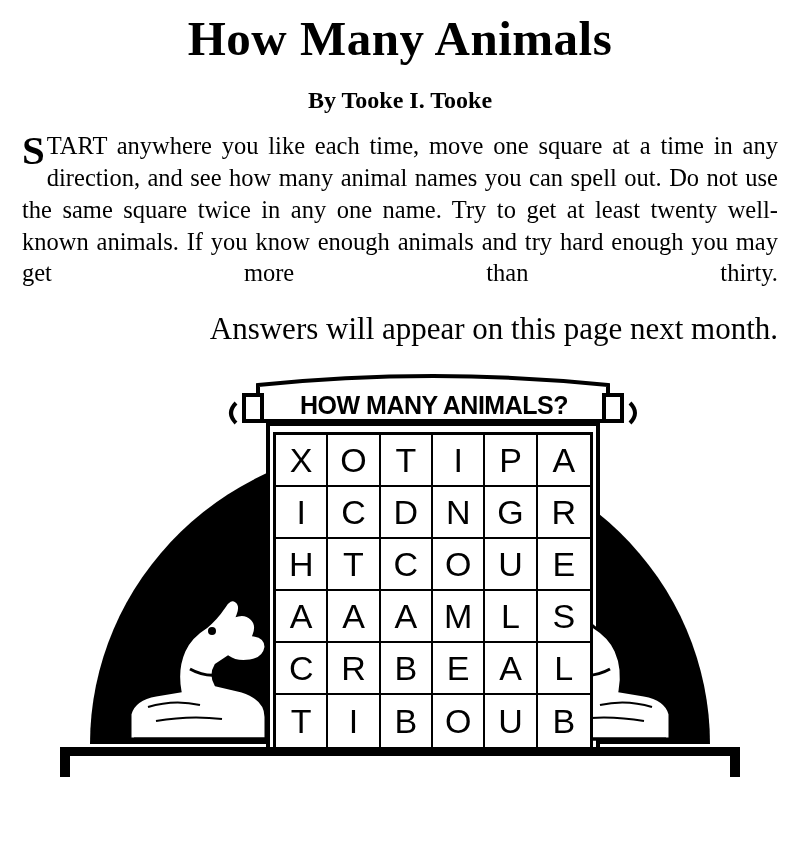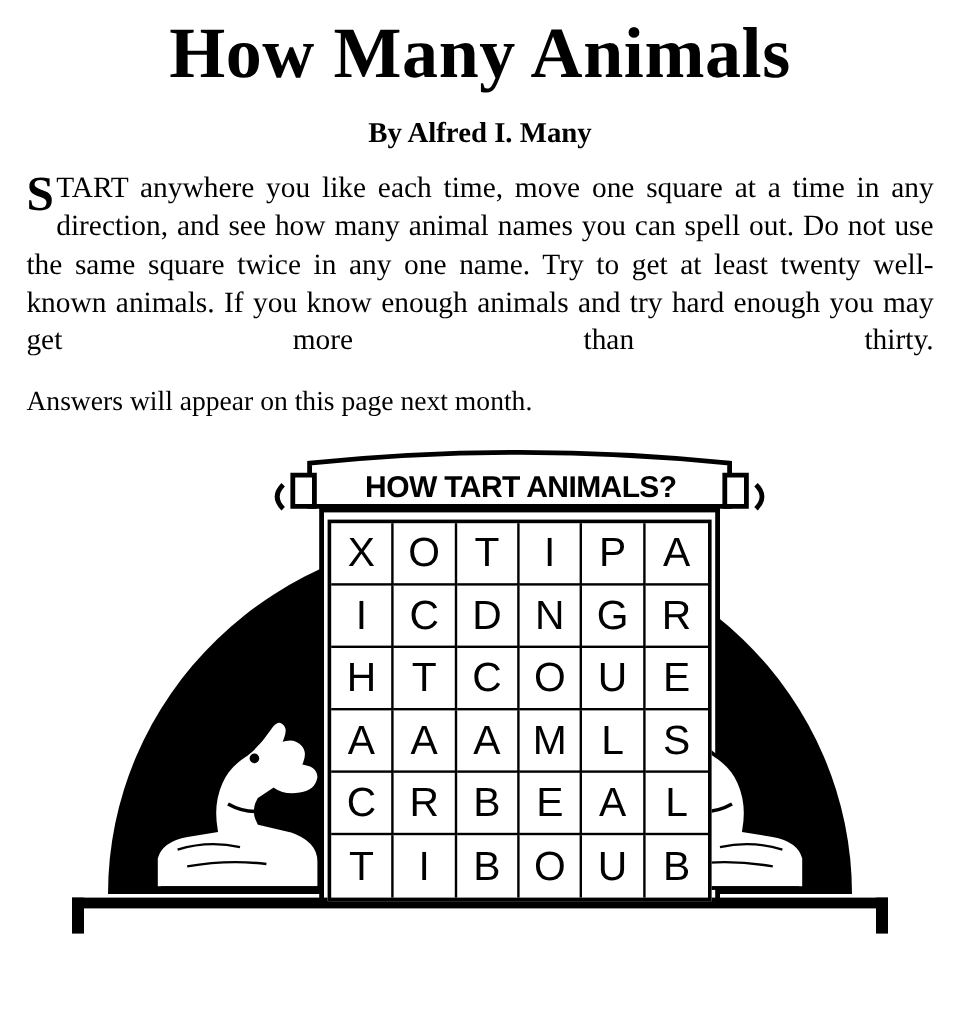--- a/index.html
+++ b/index.html
@@ -19,21 +19,21 @@
     width: 800px;
     height: 853px;
     background: #ffffff;
   }
 
   
   .title {
     text-align: center;
     font-family: "Liberation Serif", serif;
     font-weight: bold;
-    font-size: 60px;
+    font-size: 49px;
     letter-spacing: 0.5px;
     line-height: 1;
     margin: 14px 0 0 0;
   }
   .byline {
     text-align: center;
     font-family: "Liberation Serif", serif;
     font-size: 24px;
     font-weight: bold;
     margin: 24px 0 0 0;
@@ -54,22 +54,22 @@
     float: left;
     font-family: "Liberation Serif", serif;
     font-weight: bold;
     font-size: 41px;
     line-height: 0.82;
     padding: 2px 2px 0 0;
     margin-top: 2px;
   }
   .answers-note {
     margin: 22px 22px 0 22px;
-    font-size: 23px;
-    text-align: left;
+    font-size: 31px;
+    text-align: right;
   }
 
   
   .illustration {
     position: relative;
     width: 740px;
     height: 420px;
     margin: 22px auto 0 auto;
   }
   .illustration svg {
@@ -124,21 +124,21 @@
 </style>
 </head>
 <body>
 
 <div class="page">
 
   <h1 class="title">How Many Animals</h1>
 
   <div class="byline">
     <span class="by-word">By</span>
-    <span>Alfred I. Many</span>
+    <span>Tooke I. Tooke</span>
   </div>
 
   <p class="body-copy">
     <span class="dropcap">S</span><span>TART anywhere you like each time, move one square at a time in any direction, and see how many animal names you can spell out.  Do not use the same square twice in any one name.  Try to get at least twenty well-known animals.  If you know enough animals and try hard enough you may get more than thirty.</span>
   </p>
 
   <p class="answers-note">Answers will appear on this page next month.</p>
 
   <div class="illustration">
 
@@ -180,21 +180,21 @@
                  L186 296 Q180 306 186 316 L212 322 Q236 330 236 348
                  L236 370 Z"></path>
         <path d="M104 370 L236 370" stroke-width="3"></path>
         <circle cx="182" cy="262" r="4" fill="#000000" stroke="none"></circle>
         <path d="M160 300 q18 10 36 4" fill="none" stroke-width="3"></path>
         <path d="M118 338 q26 -8 52 -2" fill="none" stroke-width="2"></path>
         <path d="M126 352 q34 -6 66 -2" fill="none" stroke-width="2"></path>
       </g>
     </svg>
 
-    <div class="banner-text">HOW TART ANIMALS?</div>
+    <div class="banner-text">HOW MANY ANIMALS?</div>
 
     <div class="grid-overlay" id="puzzle-grid">
         <div class="grid-cell">X</div>
         <div class="grid-cell">O</div>
         <div class="grid-cell">T</div>
         <div class="grid-cell">I</div>
         <div class="grid-cell">P</div>
         <div class="grid-cell">A</div>
         <div class="grid-cell">I</div>
         <div class="grid-cell">C</div>

